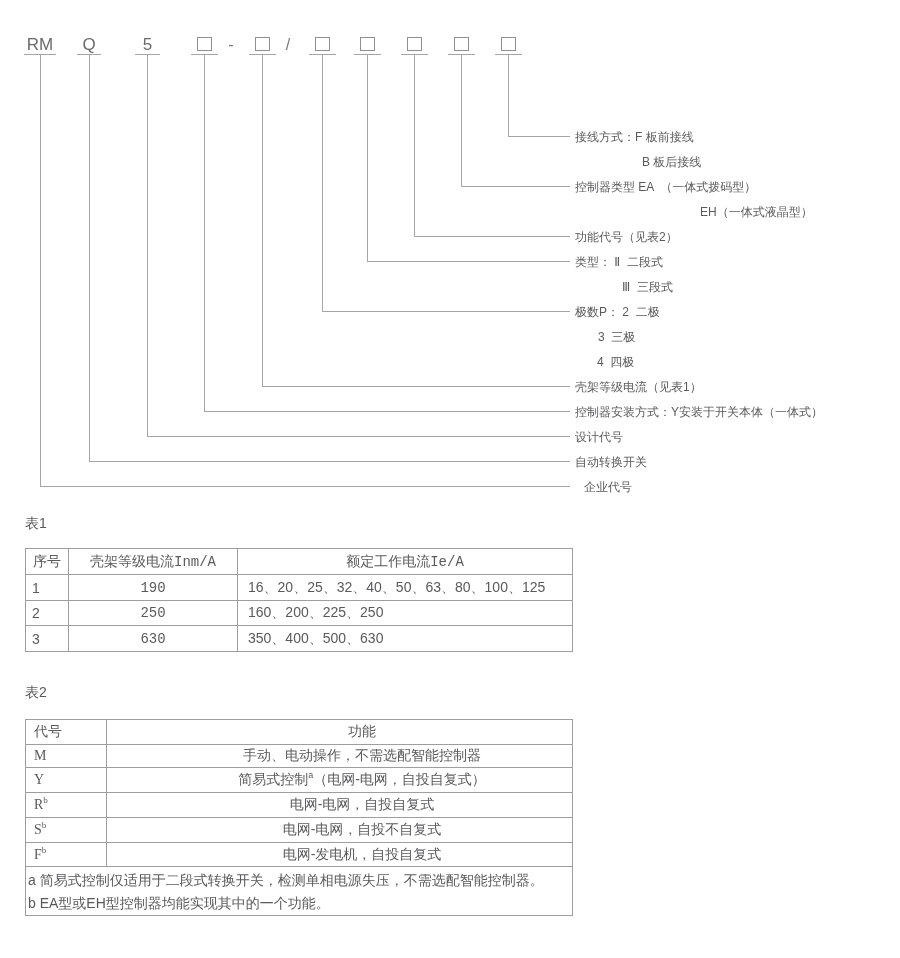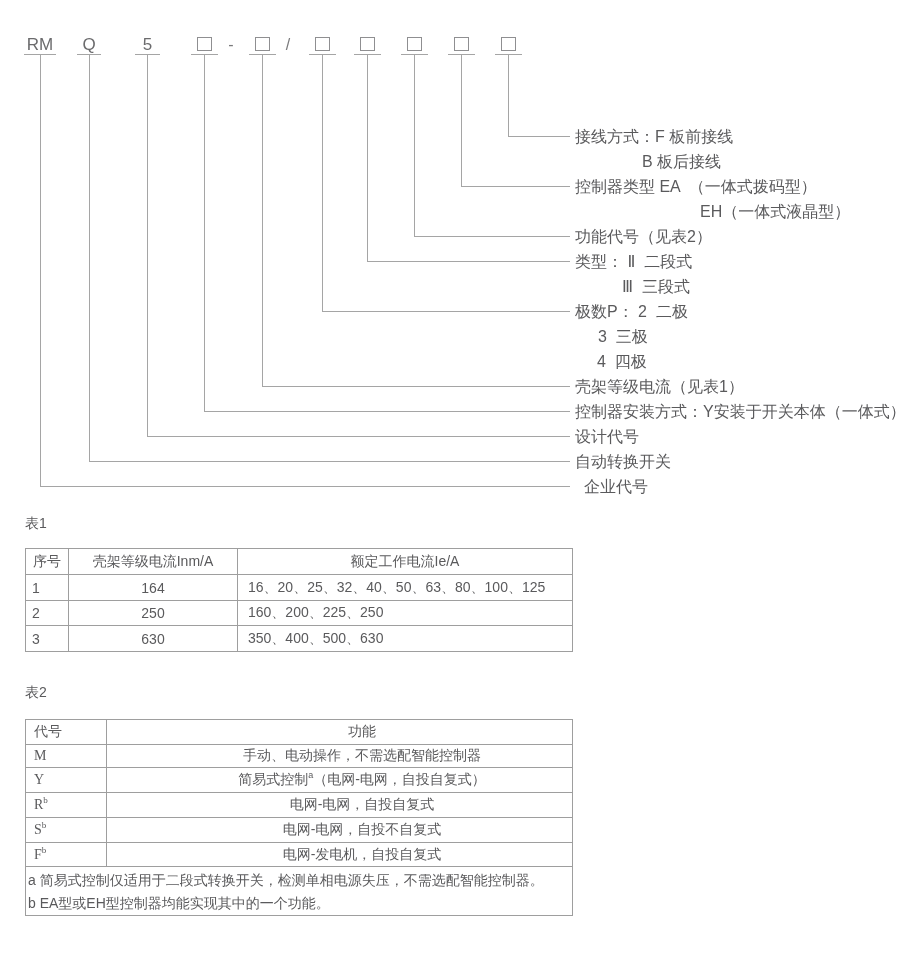--- a/index.html
+++ b/index.html
@@ -18,34 +18,34 @@
     border:1px solid #8f8f91;background:#ffffff;
   }
   .code-sep{
     position:absolute;top:35px;height:20px;font-size:16px;line-height:20px;
     text-align:center;color:#7a7a7c;
   }
   .uline{position:absolute;top:54px;height:1px;background:#a5a5a5;}
   .vline{position:absolute;width:1px;background:#a5a5a5;}
   .hline{position:absolute;height:1px;background:#a5a5a5;}
   .diag-label{
-    position:absolute;height:18px;line-height:18px;font-size:16px;
+    position:absolute;height:18px;line-height:18px;font-size:12px;
     color:#5a5a5c;white-space:pre;
   }
   
   .tbl-title{position:absolute;font-size:14px;color:#5a5a5c;height:16px;line-height:16px;}
   table.sheet{
     position:absolute;border-collapse:collapse;table-layout:fixed;
     font-size:14px;color:#5a5a5c;background:#ffffff;
   }
   table.sheet td,table.sheet th{
     border:1px solid #9e9e9e;font-weight:normal;padding:0;
     white-space:nowrap;overflow:hidden;
   }
-  .t-center{text-align:center;}
+  .t-center{text-align:center;font-family:Liberation Mono, monospace;}
   .t-left-sm{text-align:left;padding-left:6px !important;}
   .t-left-md{text-align:left;padding-left:10px !important;}
   .t2-col1{text-align:left;padding-left:8px !important;font-family:Liberation Serif, serif;}
   .t2-col2{text-align:center;padding-left:45px !important;}
   .footnote-cell{padding:1px 0 0 2px !important;white-space:normal !important;}
   .footnote-line{line-height:23px;font-size:14px;white-space:nowrap;}
   sup.sp{font-size:9px;line-height:0;vertical-align:super;}
 </style>
 </head>
 <body>
@@ -127,21 +127,21 @@
         <col style="width:335px;">
       </colgroup>
     <tbody>
         <tr style="height:26px;">
       <th class="t-center">序号</th>
       <th class="t-center">壳架等级电流Inm/A</th>
       <th class="t-center">额定工作电流Ie/A</th>
     </tr>
     <tr style="height:26px;">
       <td class="t-left-sm">1</td>
-      <td class="t-center">164</td>
+      <td class="t-center">190</td>
       <td class="t-left-md">16、20、25、32、40、50、63、80、100、125</td>
     </tr>
     <tr style="height:25px;">
       <td class="t-left-sm">2</td>
       <td class="t-center">250</td>
       <td class="t-left-md">160、200、225、250</td>
     </tr>
     <tr style="height:26px;">
       <td class="t-left-sm">3</td>
       <td class="t-center">630</td>

